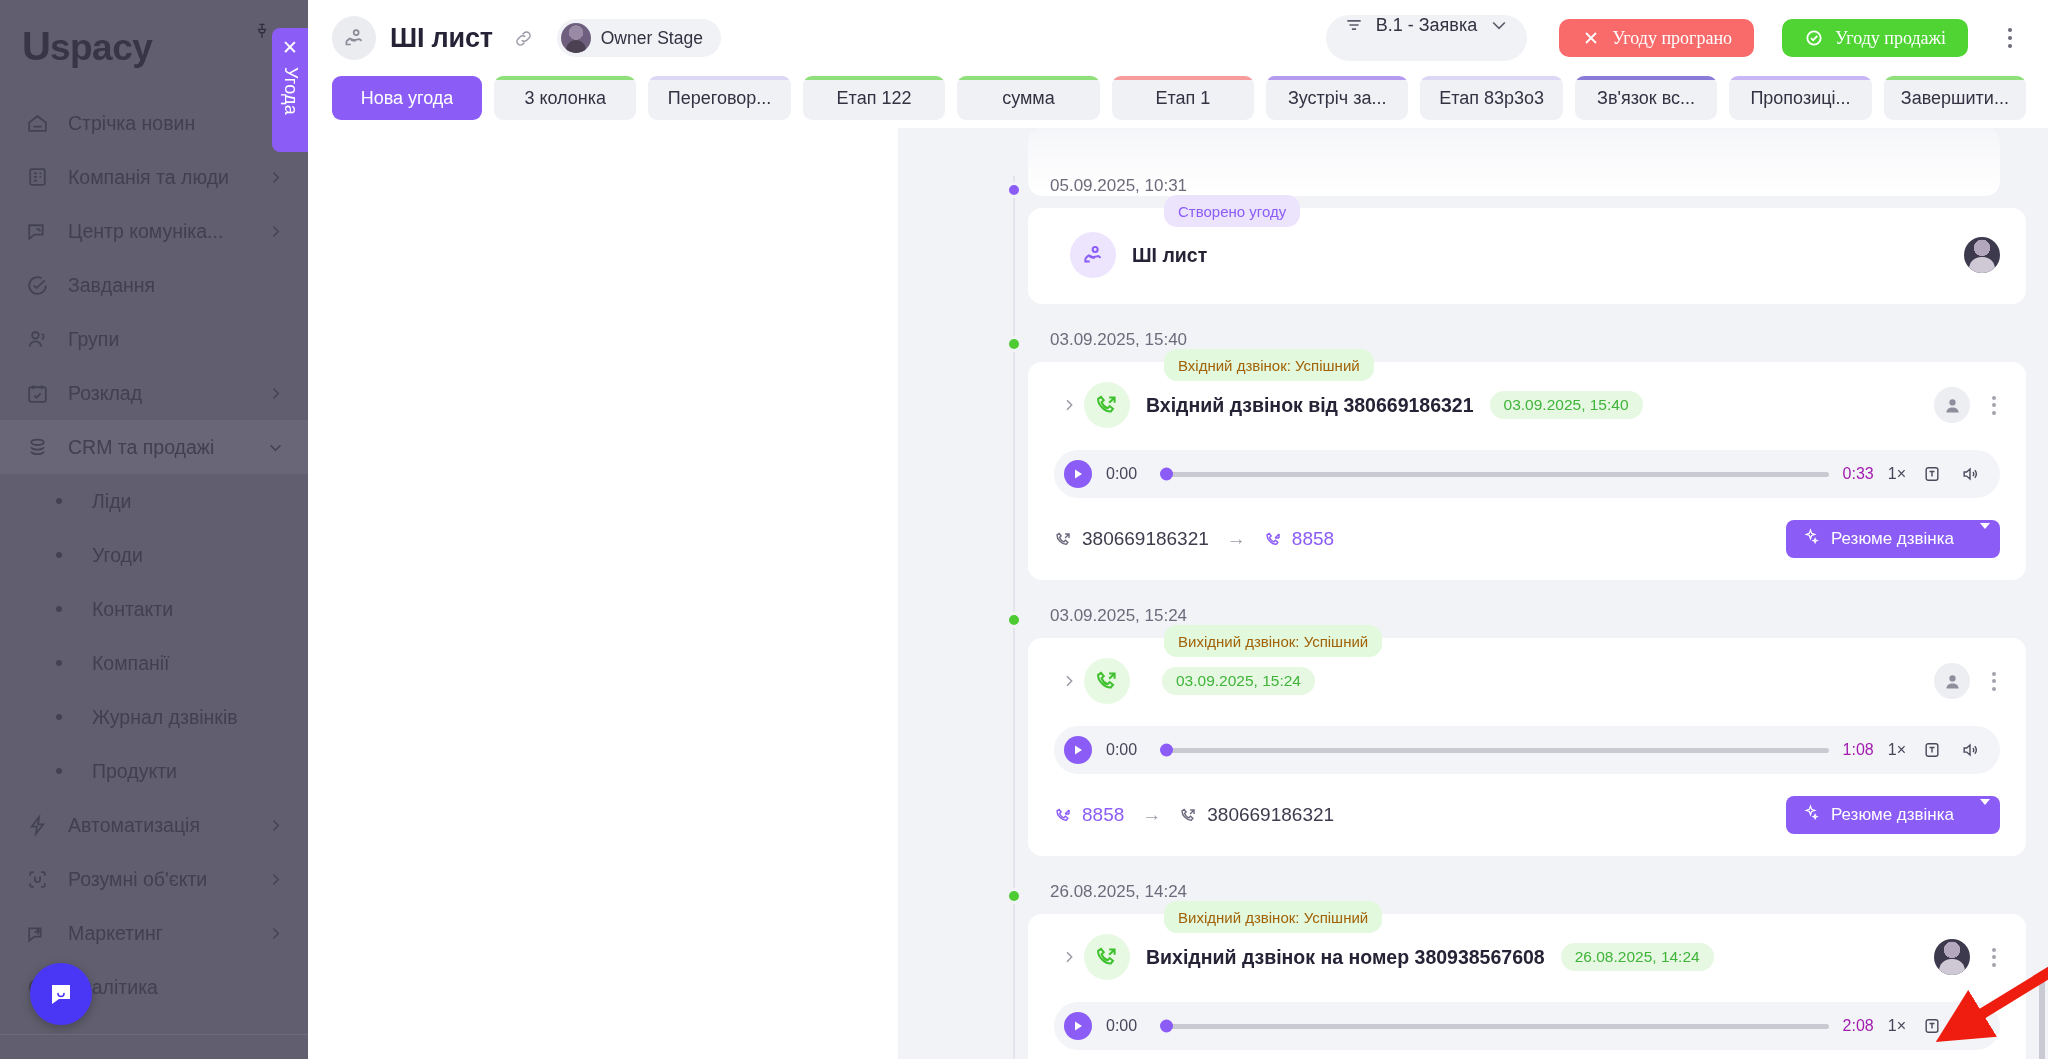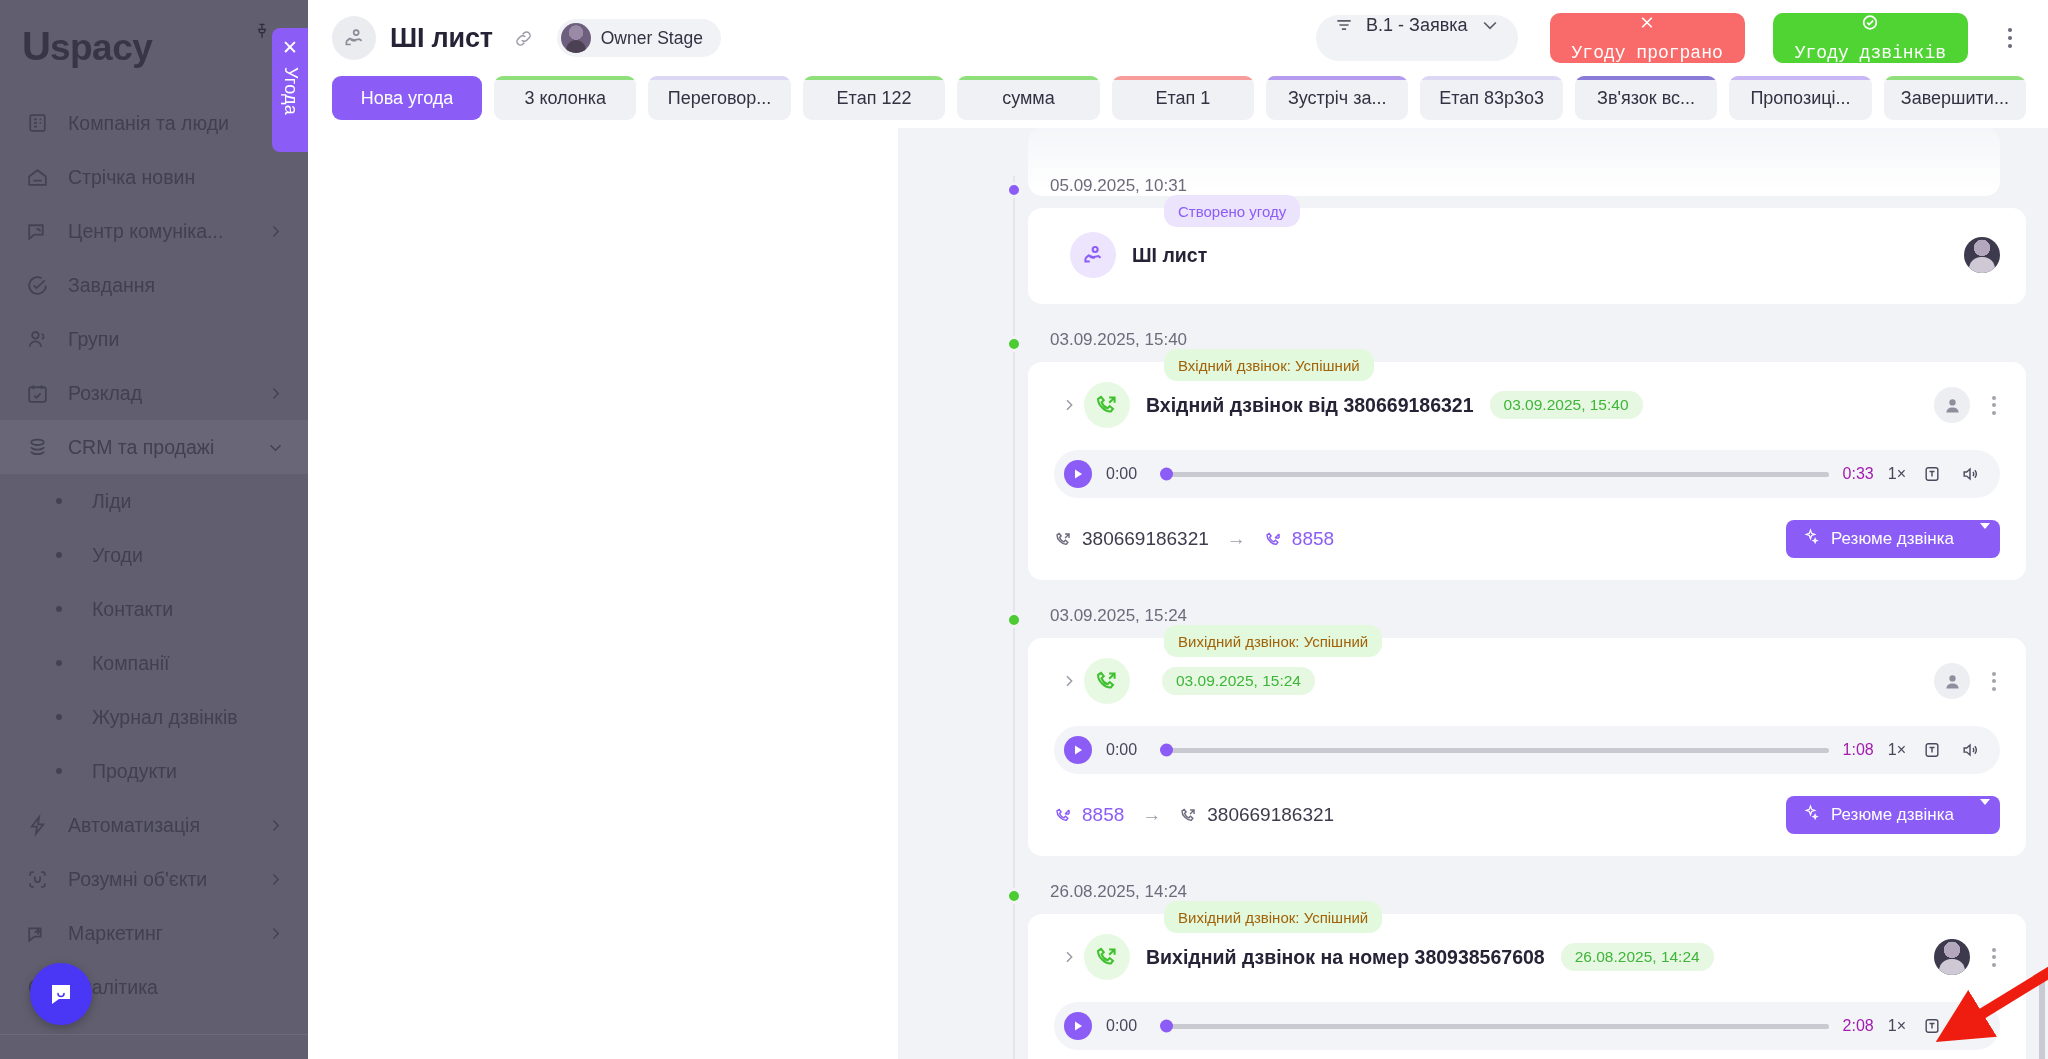--- a/index.html
+++ b/index.html
@@ -107,25 +107,24 @@
   .owner-name { font-size: 17.5px; color: #333142; white-space: nowrap; }
   .spacer { flex: 1 1 auto; }
   .stage-select {
     display: flex; align-items: flex-start; gap: 12px; height: 46px;
     background: #f1f2f5; border-radius: 23px; padding: 0 18px; cursor: pointer;
   }
   .filter-ico svg { width: 20px; height: 20px; stroke: #5d5b6b; stroke-width: 2; fill: none; }
   .stage-select-label { font-size: 18px; color: #333142; white-space: nowrap; }
   .stage-chev svg { width: 20px; height: 20px; stroke: #5d5b6b; stroke-width: 2; fill: none; }
   .btn-lost, .btn-won {
-    height: 50px; border-radius: 10px; display: flex; align-items: center; gap: 11px;
+    height: 38px; border-radius: 10px; display: flex; align-items: center; gap: 11px;
     padding: 0 22px; color: #fff; font-size: 18px; cursor: pointer; white-space: nowrap;
     border: none;
-    font-family: Liberation Mono, monospace;
-    flex-direction: column;
+    font-family: Liberation Serif, serif;
   }
   .btn-lost { background: #f96a6a; margin-left: 18px; }
   .btn-won  { background: #4fd433; margin-left: 14px; }
   .btn-lost svg, .btn-won svg { width: 20px; height: 20px; stroke: #fff; fill: none; stroke-width: 2.2; }
   .kebab { width: 32px; display: flex; flex-direction: column; align-items: center; gap: 4px; cursor: pointer; margin-left: 12px; }
   .kebab i { width: 4px; height: 4px; border-radius: 50%; background: #6b6979; display: block; }
 
   
   .stages {
     flex: 0 0 52px; display: flex; align-items: stretch; gap: 12px;
@@ -276,39 +275,39 @@
       <div class="logo">
         <span class="logo-u">U</span>
         <span class="logo-txt">spacy</span>
       </div>
     </div>
 
     <nav class="nav">
       <div class="nav-item">
         <span class="nav-ico">
             <svg viewBox="0 0 24 24">
+              <path d="M4 11l8-6 8 6v8H4z"></path>
+              <path d="M8 15h8"></path>
+            </svg>
+          </span>
+        <span class="nav-label">Стрічка новин</span>
+      </div>
+      <div class="nav-item">
+        <span class="nav-ico">
+            <svg viewBox="0 0 24 24">
               <rect x="5" y="4" width="14" height="15" rx="1.5"></rect>
               <path d="M8.5 8h3M8.5 11.5h3M8.5 15h3M14 8h1.5M14 11.5h1.5"></path>
             </svg>
           </span>
         <span class="nav-label">Компанія та люди</span>
         <span class="nav-chev">
             <svg viewBox="0 0 24 24">
               <path d="M9 5l7 7-7 7"></path>
             </svg>
           </span>
-      </div>
-      <div class="nav-item">
-        <span class="nav-ico">
-            <svg viewBox="0 0 24 24">
-              <path d="M4 11l8-6 8 6v8H4z"></path>
-              <path d="M8 15h8"></path>
-            </svg>
-          </span>
-        <span class="nav-label">Стрічка новин</span>
       </div>
       <div class="nav-item">
         <span class="nav-ico">
             <svg viewBox="0 0 24 24">
               <path d="M4 6h13v9H9l-5 4z"></path>
               <path d="M11 9.5c2 0 3.5 1 3.5 2.5"></path>
             </svg>
           </span>
         <span class="nav-label">Центр комуніка...</span>
         <span class="nav-chev">
@@ -506,21 +505,21 @@
         <svg viewBox="0 0 24 24">
             <path d="M6 6l12 12M18 6L6 18"></path>
           </svg>
         <span>Угоду програно</span>
       </button>
       <button class="btn-won">
         <svg viewBox="0 0 24 24">
             <circle cx="12" cy="12" r="8"></circle>
             <path d="M8.5 12.2l2.4 2.4L16 9.5"></path>
           </svg>
-        <span>Угоду дзвінків</span>
+        <span>Угоду продажі</span>
       </button>
       <div class="kebab">
           <i></i>
           <i></i>
           <i></i>
         </div>
     </div>
 
     <div class="stages">
       <div class="stage current">

